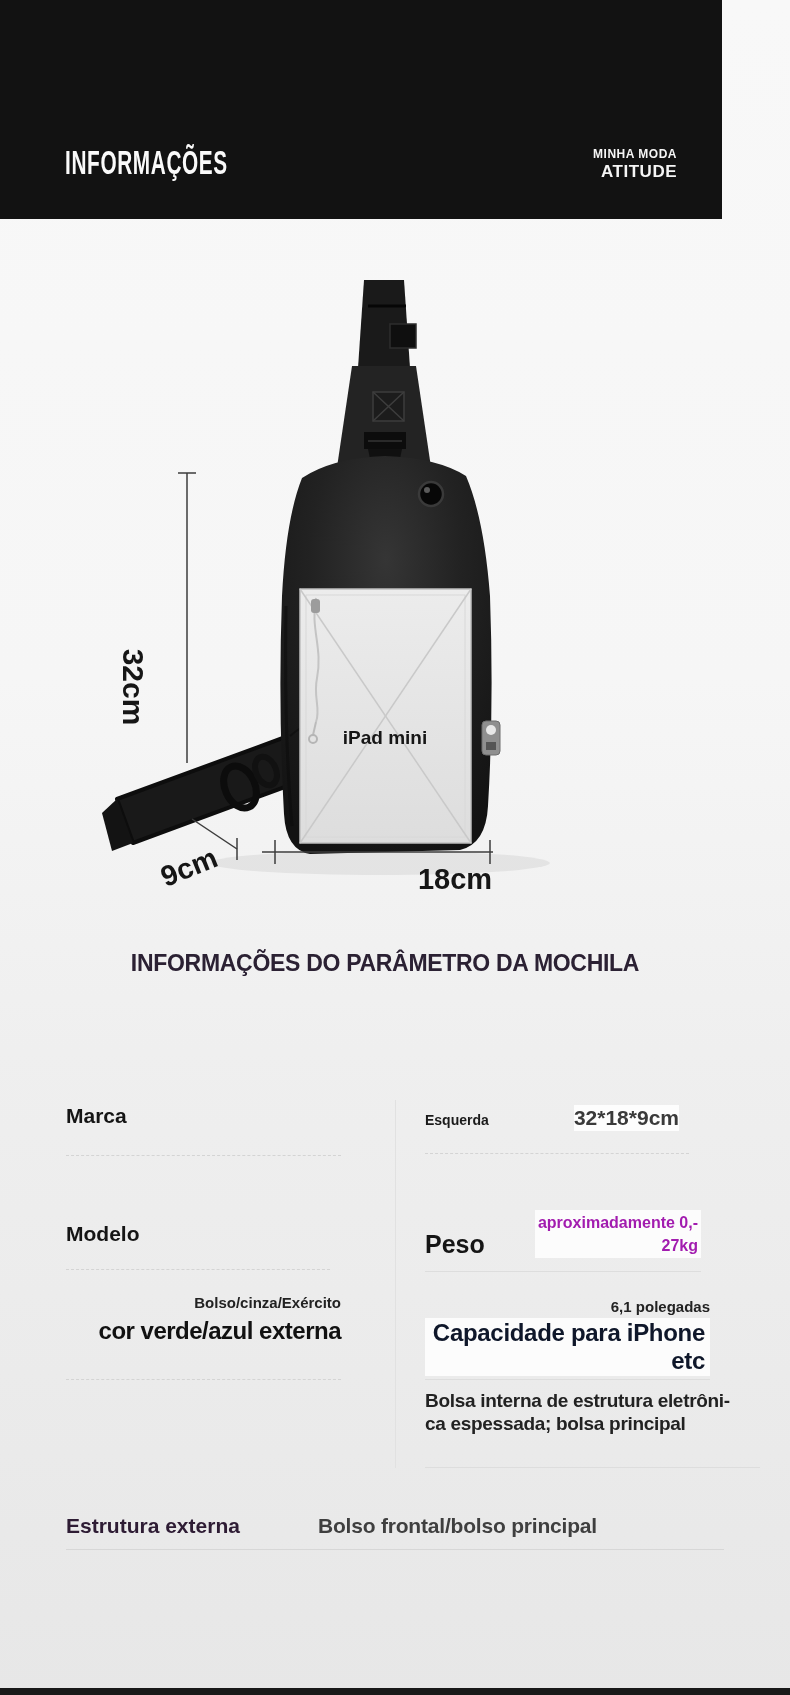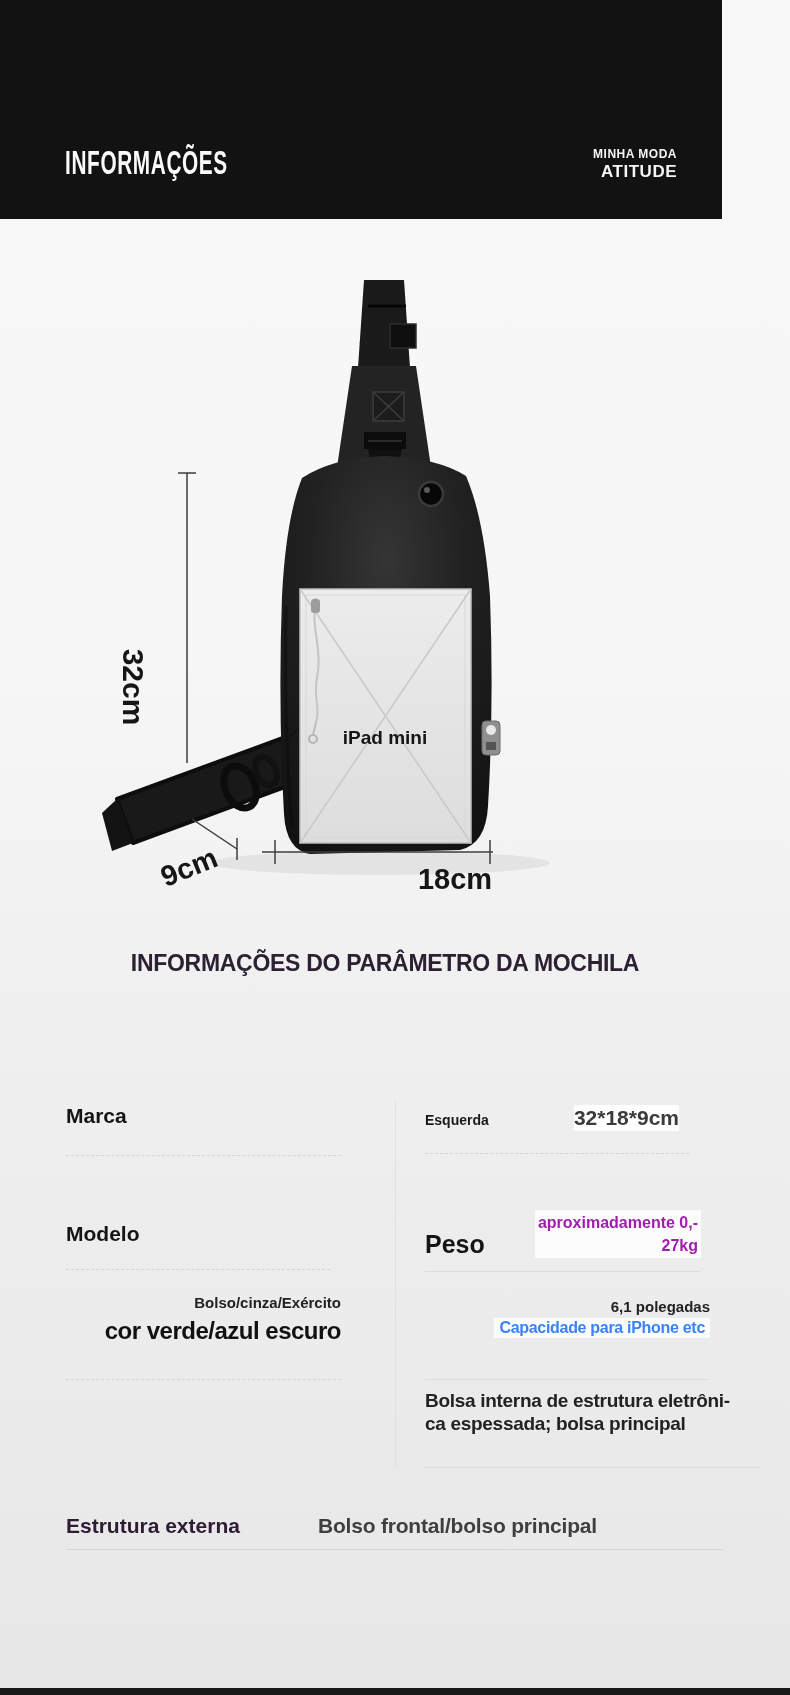--- a/index.html
+++ b/index.html
@@ -36,21 +36,21 @@
   .r2l{left:66px;top:1216px;width:264px;height:54px;border-bottom:1px dashed #d4d4d4;}
   .r2l .lbl-lg{display:inline-block;margin-top:6px;}
   .r2r{left:425px;top:1206px;width:276px;height:66px;border-bottom:1px solid #dddddd;
        display:flex;justify-content:space-between;align-items:flex-start;}
   .peso-lbl{font-size:25px;font-weight:700;color:#151515;margin-top:24px;}
   .peso-val{font-size:16px;font-weight:700;color:#a21caf;text-align:right;line-height:1.45;
        margin-top:4px;background:#fcfcfc;padding:1px 3px;}
   .r3l{left:66px;top:1294px;width:275px;height:86px;border-bottom:1px dashed #d4d4d4;text-align:right;}
   .cor-main{font-size:24px;font-weight:700;color:#111;letter-spacing:-.5px;margin-top:6px;}
   .r3r{left:425px;top:1298px;width:285px;height:82px;border-bottom:1px solid #dddddd;text-align:right;}
-  .cap-main{font-size:16px;font-weight:700;color:#3b82f6;letter-spacing:-.3px;margin-top:3px;
+  .cap-main{font-size:24px;font-weight:700;color:#0f172a;letter-spacing:-.3px;margin-top:3px;
        display:inline-block;background:#fcfcfc;padding:1px 5px;}
   .r4l{left:66px;top:1388px;width:319px;height:78px;border-bottom:1px dashed #d4d4d4;text-align:right;}
   .funcional-main{font-size:20px;font-weight:700;color:#1c1c1c;letter-spacing:-.4px;margin-top:10px;}
   .r4r{left:425px;top:1390px;width:335px;height:78px;border-bottom:1px solid #dddddd;}
   .interna-line{font-size:19px;font-weight:700;color:#222;letter-spacing:-.3px;line-height:1.2;}
   .divider-v{position:absolute;left:395px;top:1100px;width:1px;height:368px;background:#e1e1e1;}
   .r5-label{position:absolute;left:66px;top:1514px;font-size:21px;font-weight:700;color:#2e1c34;}
   .r5-value{position:absolute;left:318px;top:1514px;font-size:21px;font-weight:700;color:#3f3f3f;letter-spacing:-.2px;}
   .r5-line{position:absolute;left:66px;top:1549px;width:658px;height:0;border-top:1px solid #d7d7d7;}
   
@@ -172,21 +172,21 @@
     <span class="lbl-lg">Modelo</span>
   </div>
   <div class="cell r2r">
     <span class="peso-lbl">Peso</span>
     <span class="peso-val"><span>aproximadamente 0,-</span><br>
     <span>27kg</span></span>
   </div>
 
   <div class="cell r3l">
     <div class="lbl-sm">Bolso/cinza/Exército</div>
-    <div class="cor-main">cor verde/azul escuro</div>
+    <div class="cor-main">cor verde/azul externa</div>
   </div>
   <div class="cell r3r">
     <div class="lbl-sm">6,1 polegadas</div>
     <div class="cap-main">Capacidade para iPhone etc</div>
   </div>
 
   <div class="cell r4r">
     <div class="interna-line">Bolsa interna de estrutura eletrôni-</div>
     <div class="interna-line">ca espessada; bolsa principal</div>
   </div>

